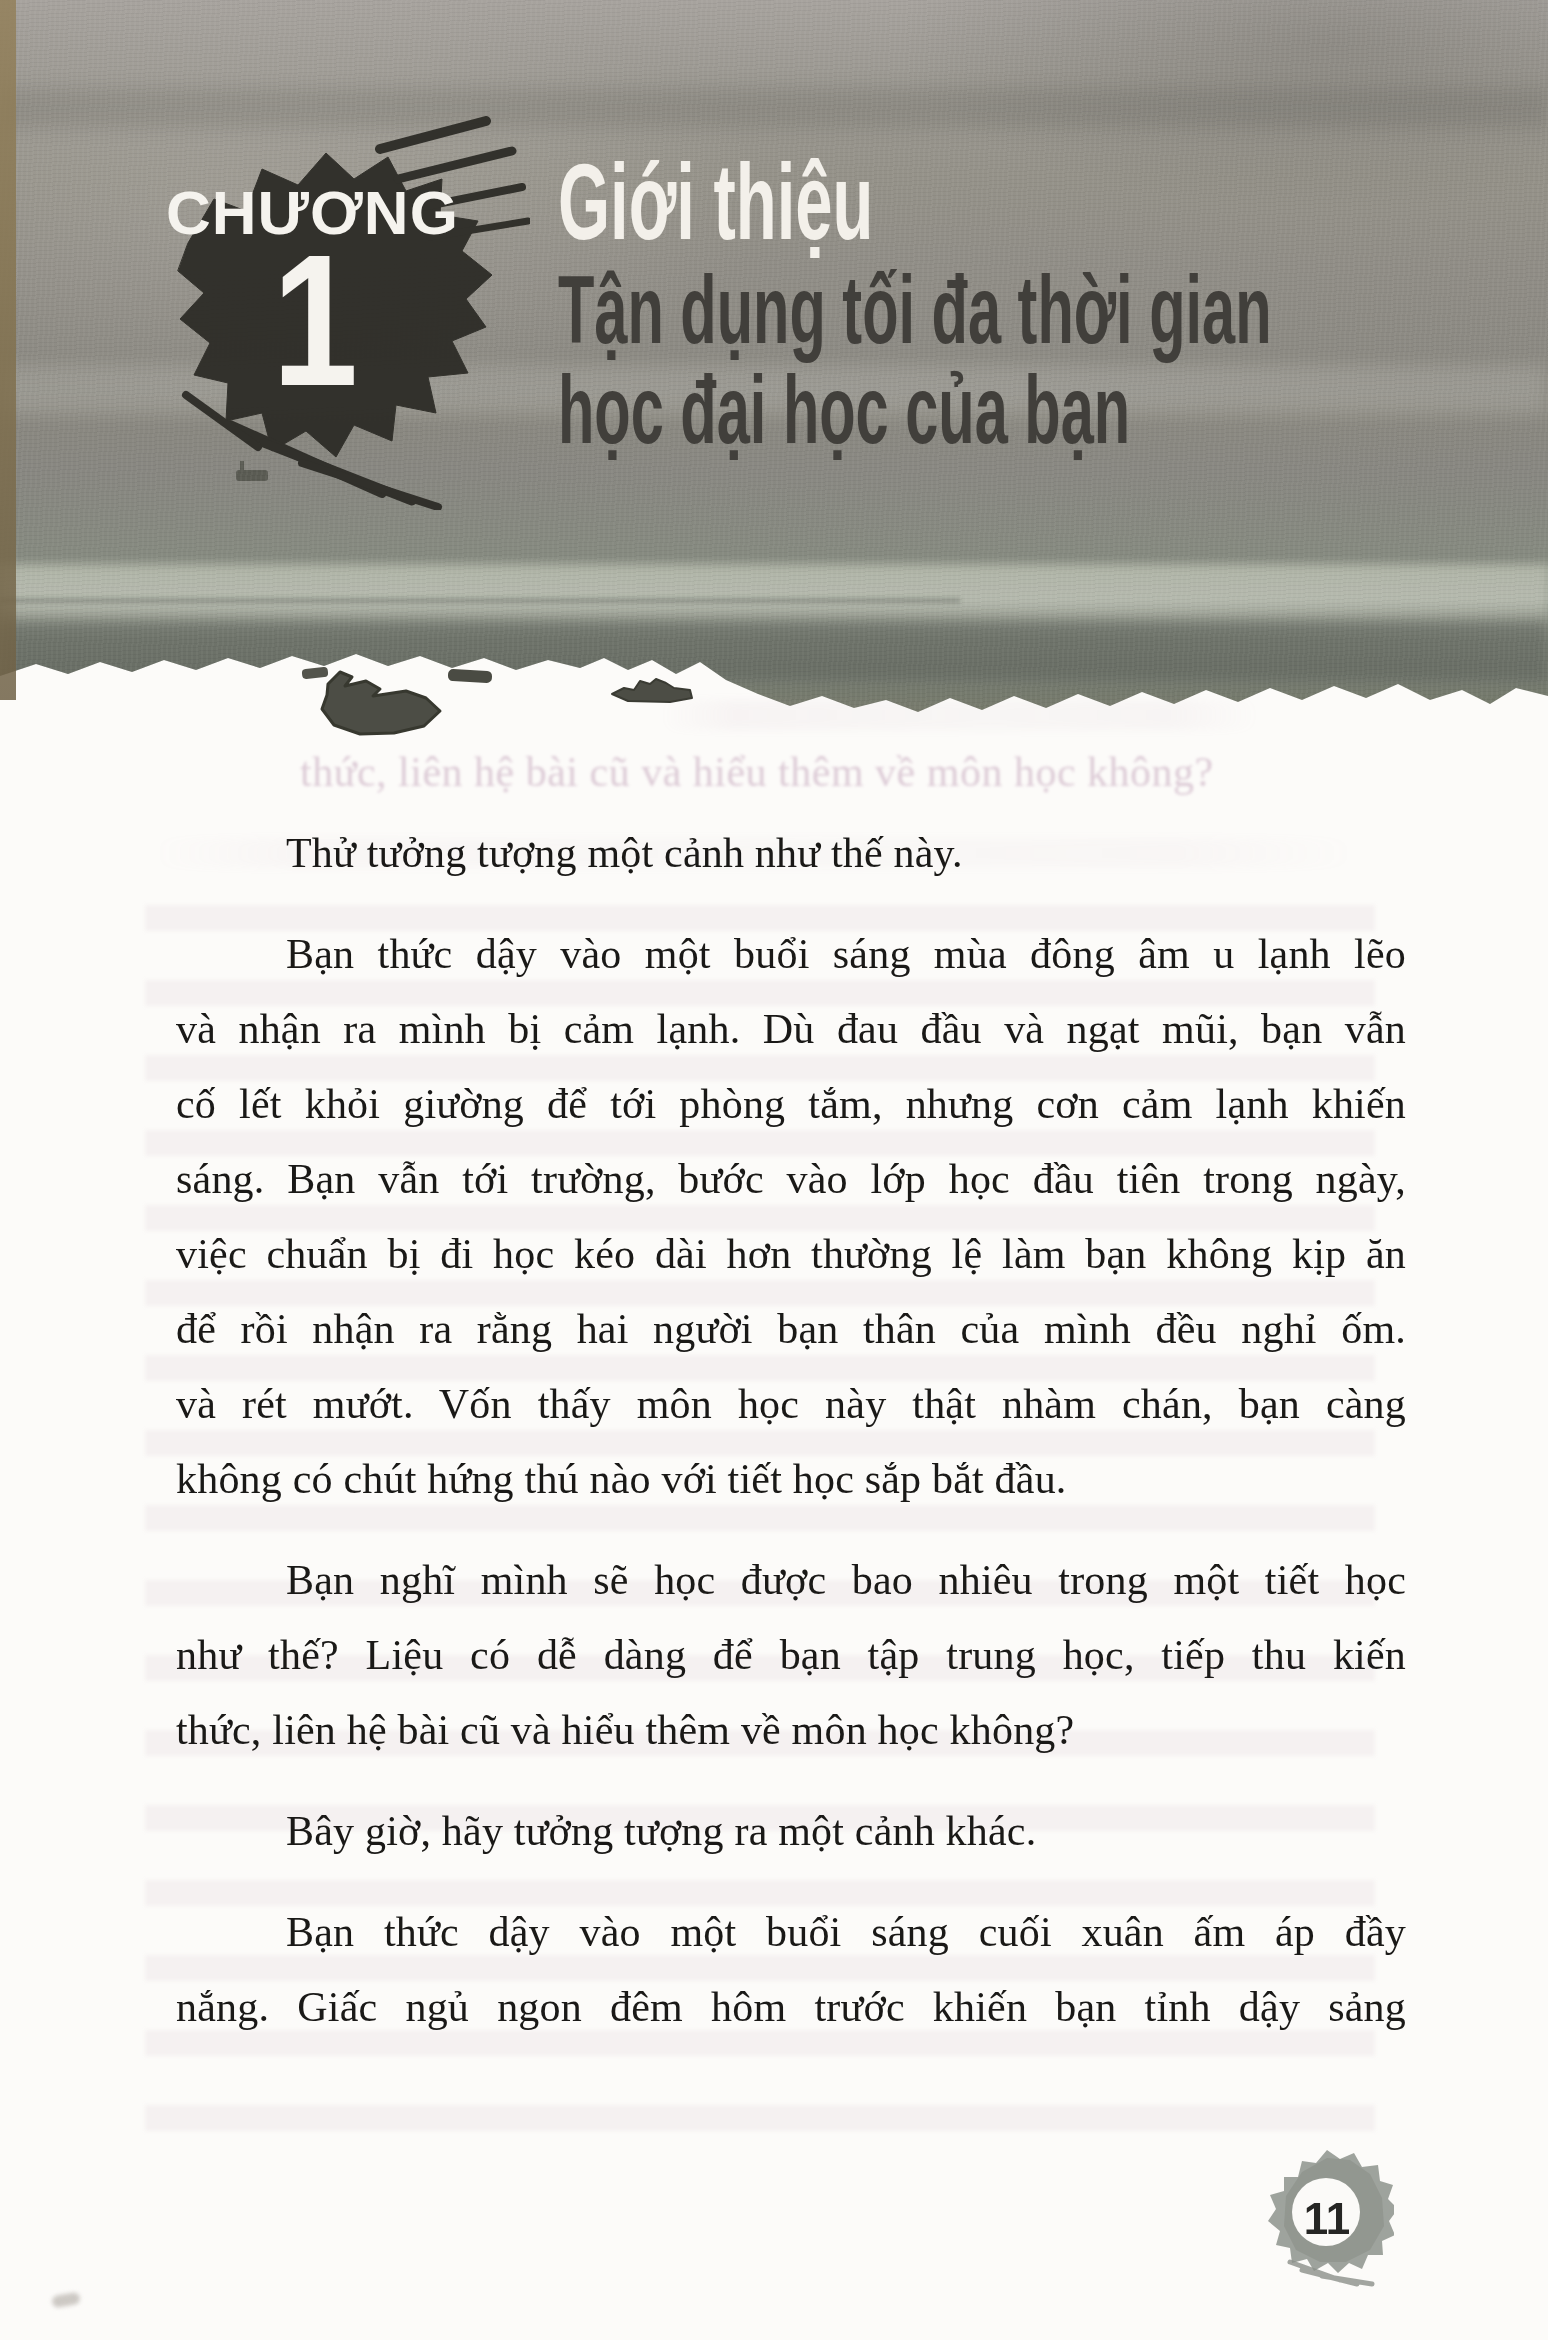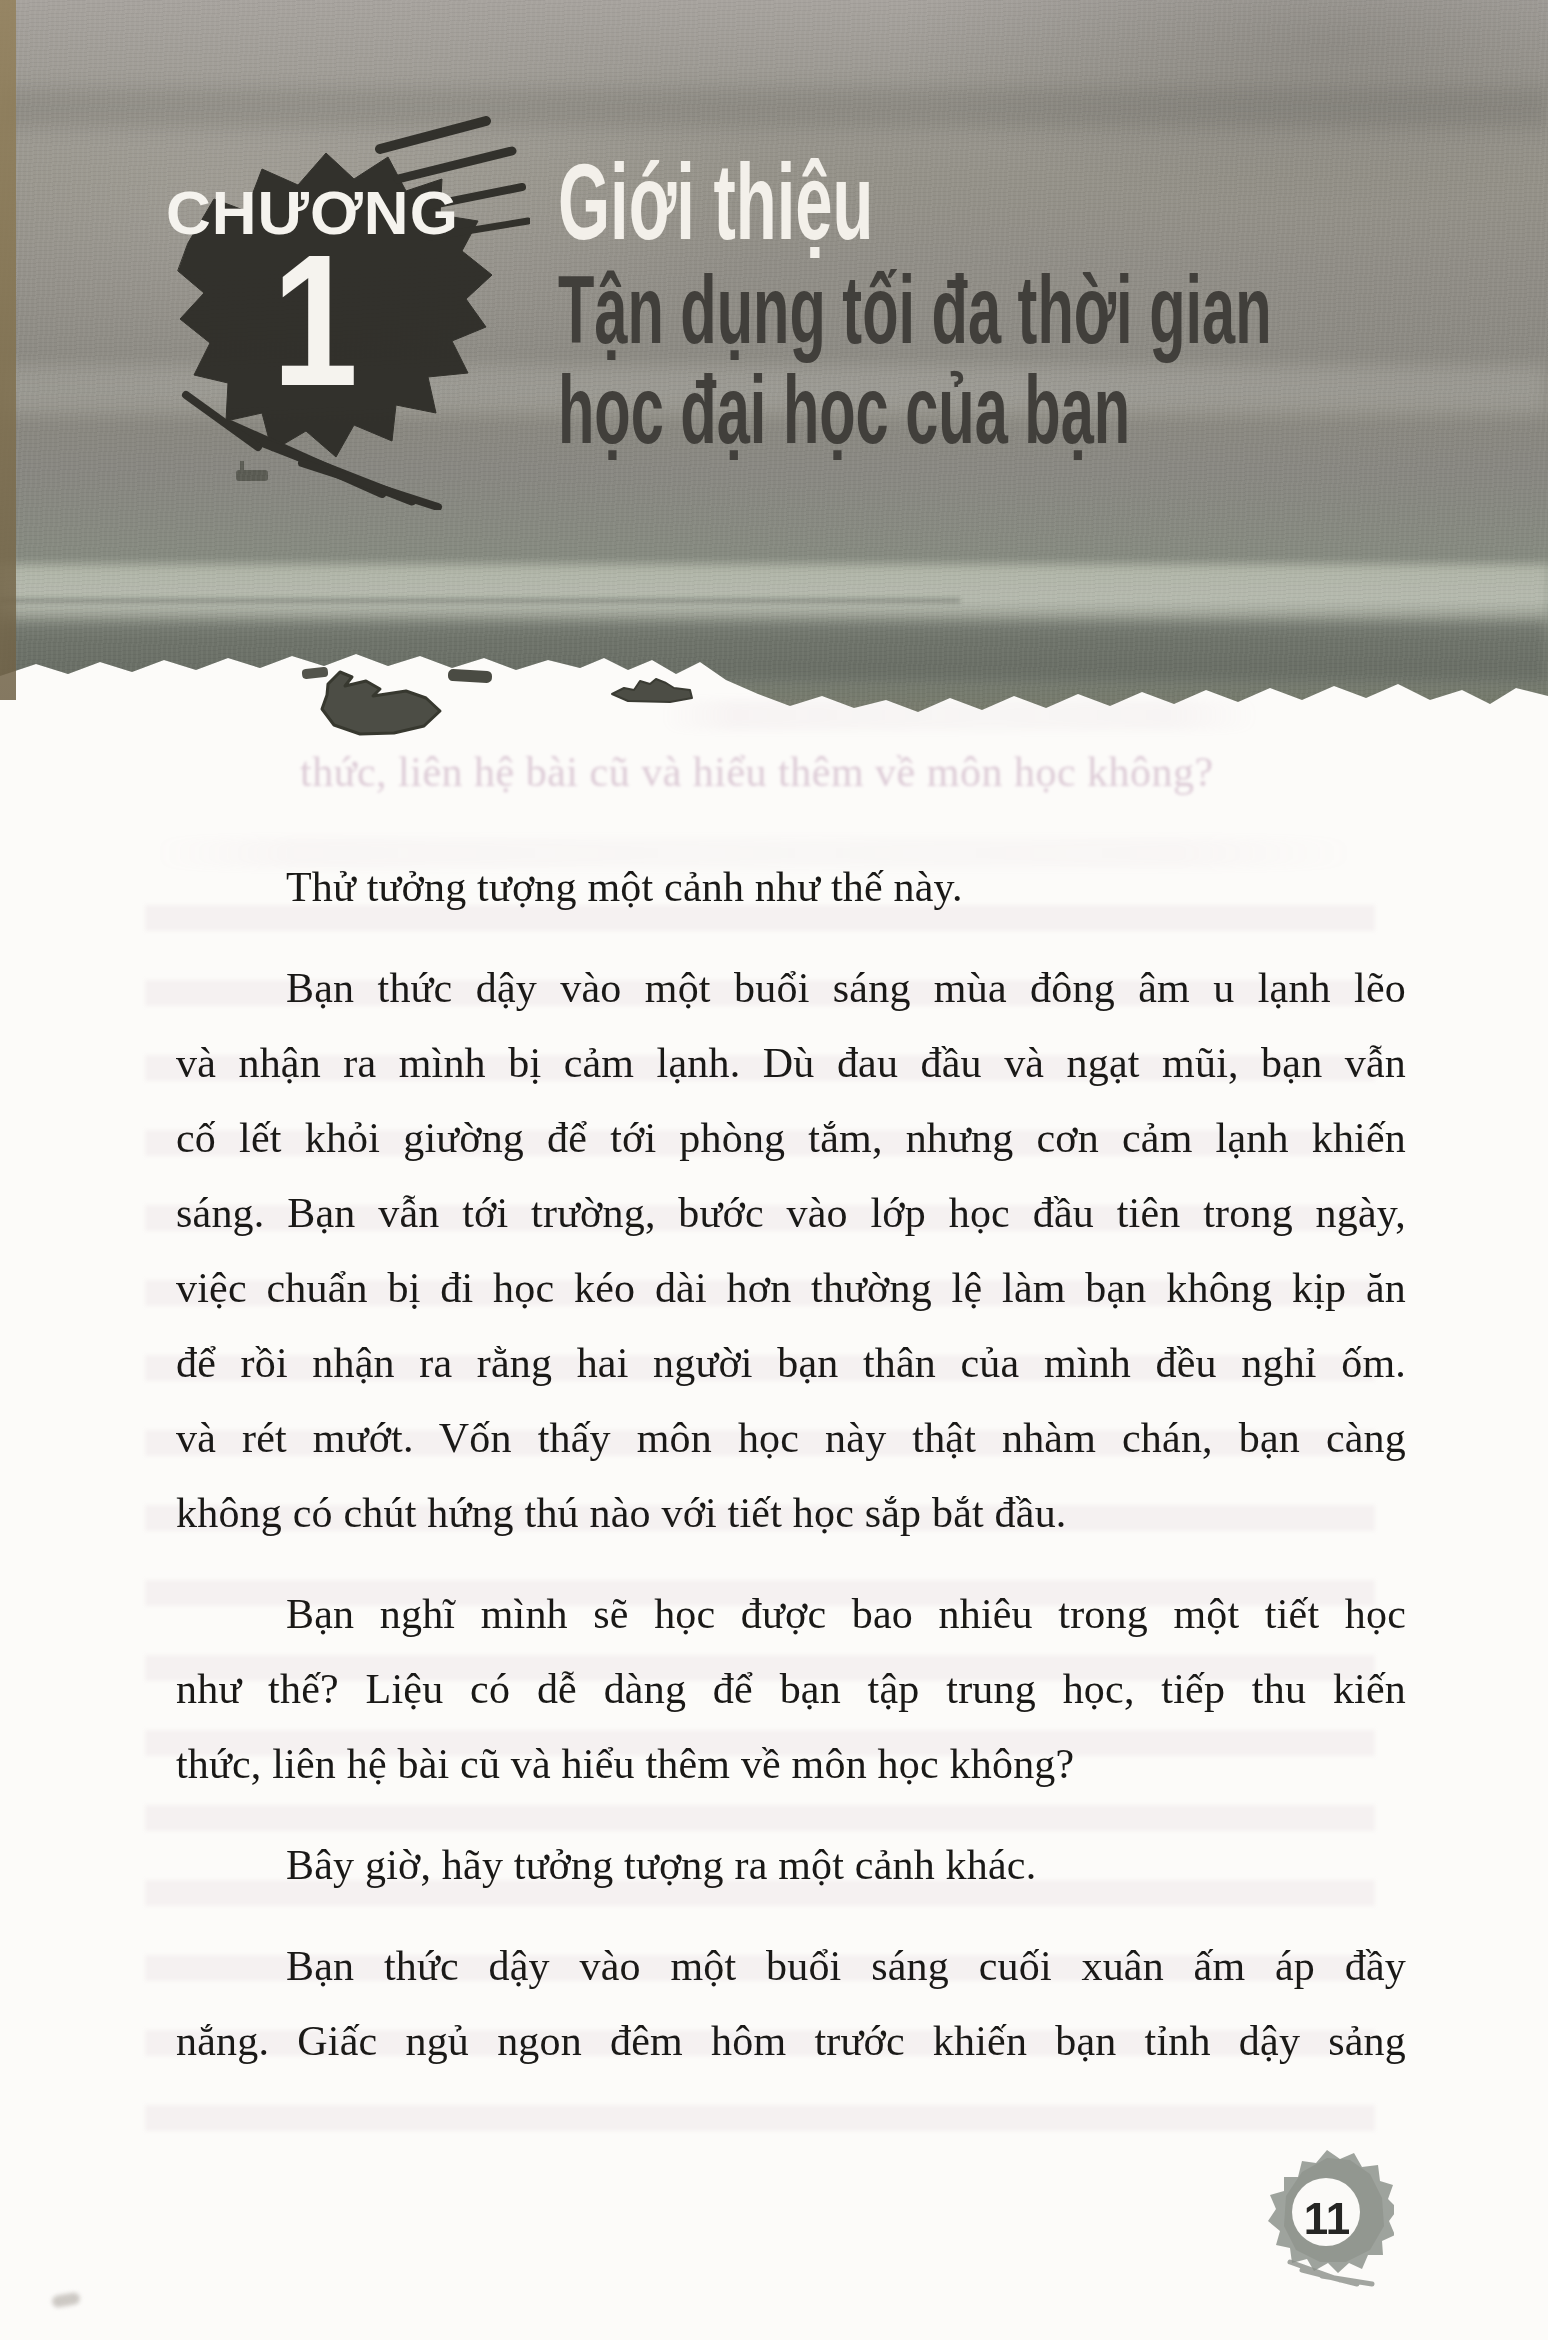--- a/index.html
+++ b/index.html
@@ -100,21 +100,21 @@
   .smudge.s1{left:660px; top:700px; width:600px; opacity:.14;}
   .smudge.s2{left:150px; top:838px; width:1210px; opacity:.10;}
   .ghost-rows{
     position:absolute; left:145px; top:905px; width:1230px; height:1270px;
     background:repeating-linear-gradient(180deg,
       rgba(186,156,176,.10) 0 26px, rgba(0,0,0,0) 26px 75px);
     filter:blur(2px);
   }
 
   
-  .body-block{position:absolute; left:176px; top:850px; width:1230px;}
+  .body-block{position:absolute; left:176px; top:816px; width:1230px;}
   .bl{
     font-size:42px; line-height:75px; color:#1a1917;
     text-align:justify; text-align-last:justify; letter-spacing:.2px;
   }
   .bl.last{text-align-last:left;}
   .bl.ind{text-indent:110px;}
   .bl.para{margin-top:26px;}
 
   
   .badge{position:absolute; left:1262px; top:2150px; width:132px; height:138px;}

